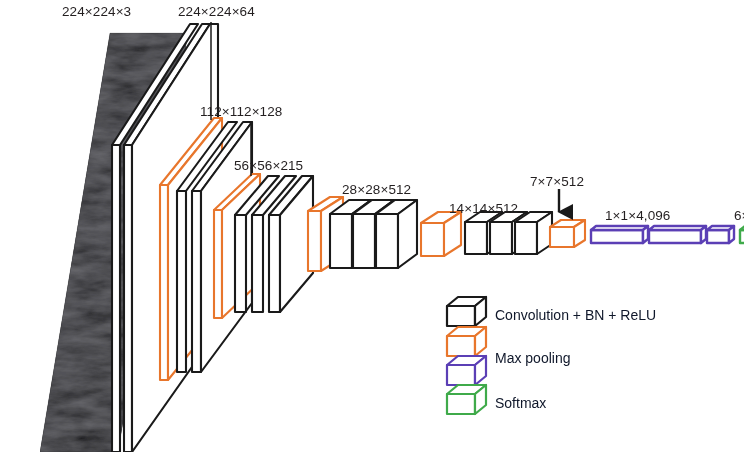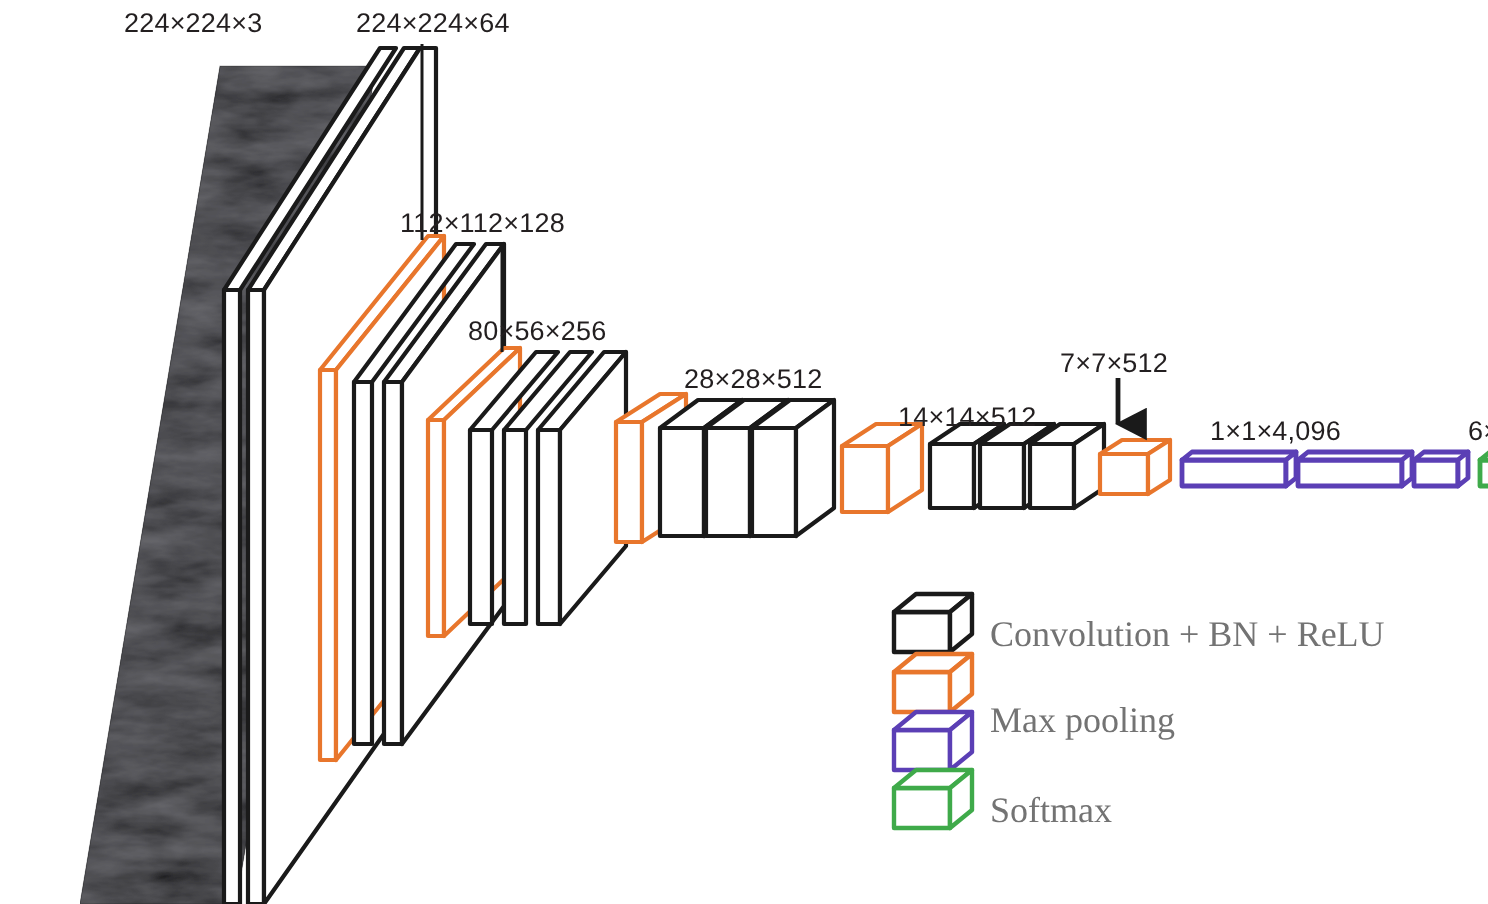--- a/index.html
+++ b/index.html
@@ -1,21 +1,21 @@
 <!DOCTYPE html>
 <html><head>
 <meta charset="utf-8">
 <style>
   html,body{margin:0;padding:0;background:#ffffff;}
   body{width:744px;height:452px;position:relative;overflow:hidden;
        font-family:"Liberation Sans","DejaVu Sans",sans-serif;color:#231f20;}
   #stage{position:absolute;inset:0;width:708px;height:452px;margin-left:40px;}
   svg#diagram{position:absolute;left:0;top:0;width:744px;height:452px;}
   .lbl{position:absolute;white-space:nowrap;font-size:13.5px;letter-spacing:.1px;color:#231f20;}
-  .legend-txt{position:absolute;white-space:nowrap;font-size:18px;color:#737373;font-family:Liberation Serif, serif;}
+  .legend-txt{position:absolute;white-space:nowrap;font-size:14px;color:#0f172a;}
 </style>
 </head>
 <body>
 
 <div id="stage">
 
 <svg id="diagram" viewBox="0 0 744 452">
   <defs>
 
     <linearGradient id="imgGrad" x1="0" y1="0" x2="1" y2="1">
@@ -181,21 +181,21 @@
   <g fill="#ffffff" stroke="#3faa4a" stroke-width="2.2" stroke-linejoin="round">
     <polygon points="407,394 435,394 435,414 407,414"></polygon>
     <polygon points="407,394 418,385 446,385 435,394"></polygon>
     <polygon points="435,394 446,385 446,405 435,414"></polygon>
   </g>
 </svg>
 
 <div class="lbl" style="left:22px;top:4px;">224×224×3</div>
 <div class="lbl" style="left:138px;top:4px;text-align:center;">224×224×64</div>
 <div class="lbl" style="left:160px;top:104px;">112×112×128</div>
-<div class="lbl" style="left:194px;top:158px;">80×56×256</div>
+<div class="lbl" style="left:194px;top:158px;">56×56×215</div>
 <div class="lbl" style="left:302px;top:182px;text-align:center;">28×28×512</div>
 <div class="lbl" style="left:409px;top:201px;">14×14×512</div>
 <div class="lbl" style="left:490px;top:174px;">7×7×512</div>
 <div class="lbl" style="left:565px;top:208px;">1×1×4,096</div>
 <div class="lbl" style="left:694px;top:208px;">6×1×2</div>
 
 <div class="legend-txt" style="left:455px;top:307px;">Convolution + BN + ReLU</div>
 <div class="legend-txt" style="left:455px;top:350px;">Max pooling</div>
 <div class="legend-txt" style="left:455px;top:395px;">Softmax</div>
 

